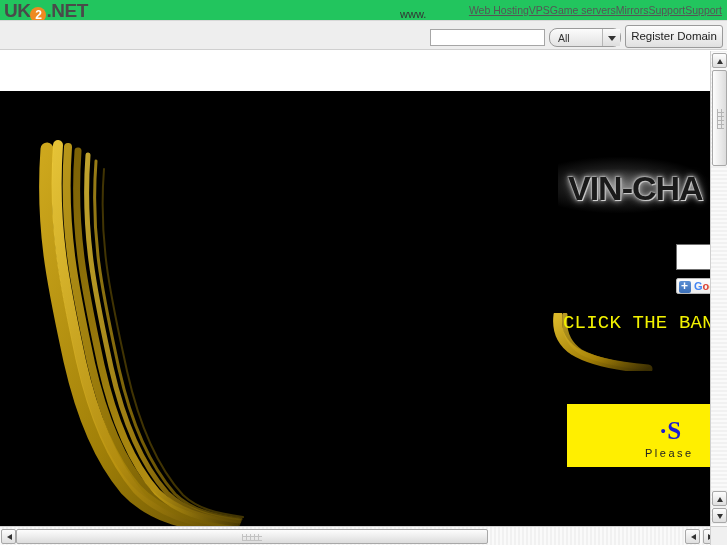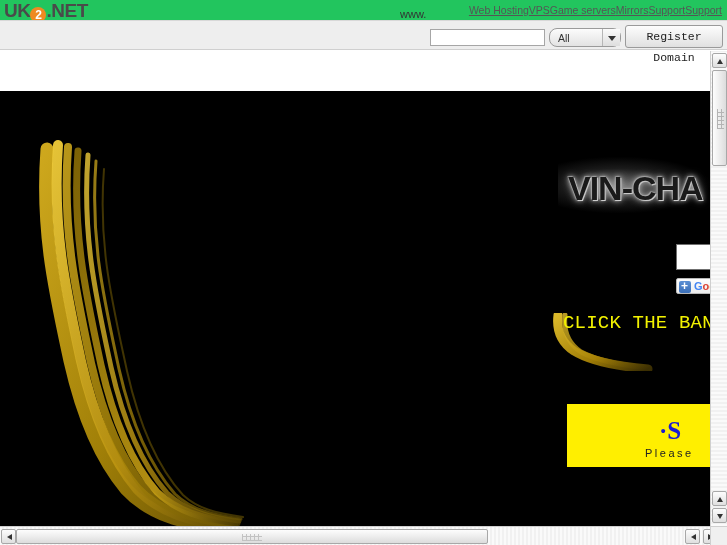--- a/index.html
+++ b/index.html
@@ -78,21 +78,21 @@
     content:""; position:absolute; left:5px; top:7px;
     border-left:4px solid transparent; border-right:4px solid transparent;
     border-top:5px solid #333;
   }
   .reg-btn{
     position:absolute; left:625px; top:25px;
     width:98px; height:23px;
     border:1px solid #9a9a9a; border-radius:3px;
     background:linear-gradient(#fdfdfd,#e0e0e0);
     font-size:11.5px; color:#222;
-    font-family:Liberation Mono, monospace;
+    font-family:Liberation Sans, sans-serif;
     text-align:center; line-height:21px;
   }
 
   
   .page{
     position:absolute; left:0; top:51px;
     width:710px; height:475px;
     background:#000; overflow:hidden;margin-top:40px;
   }
 

